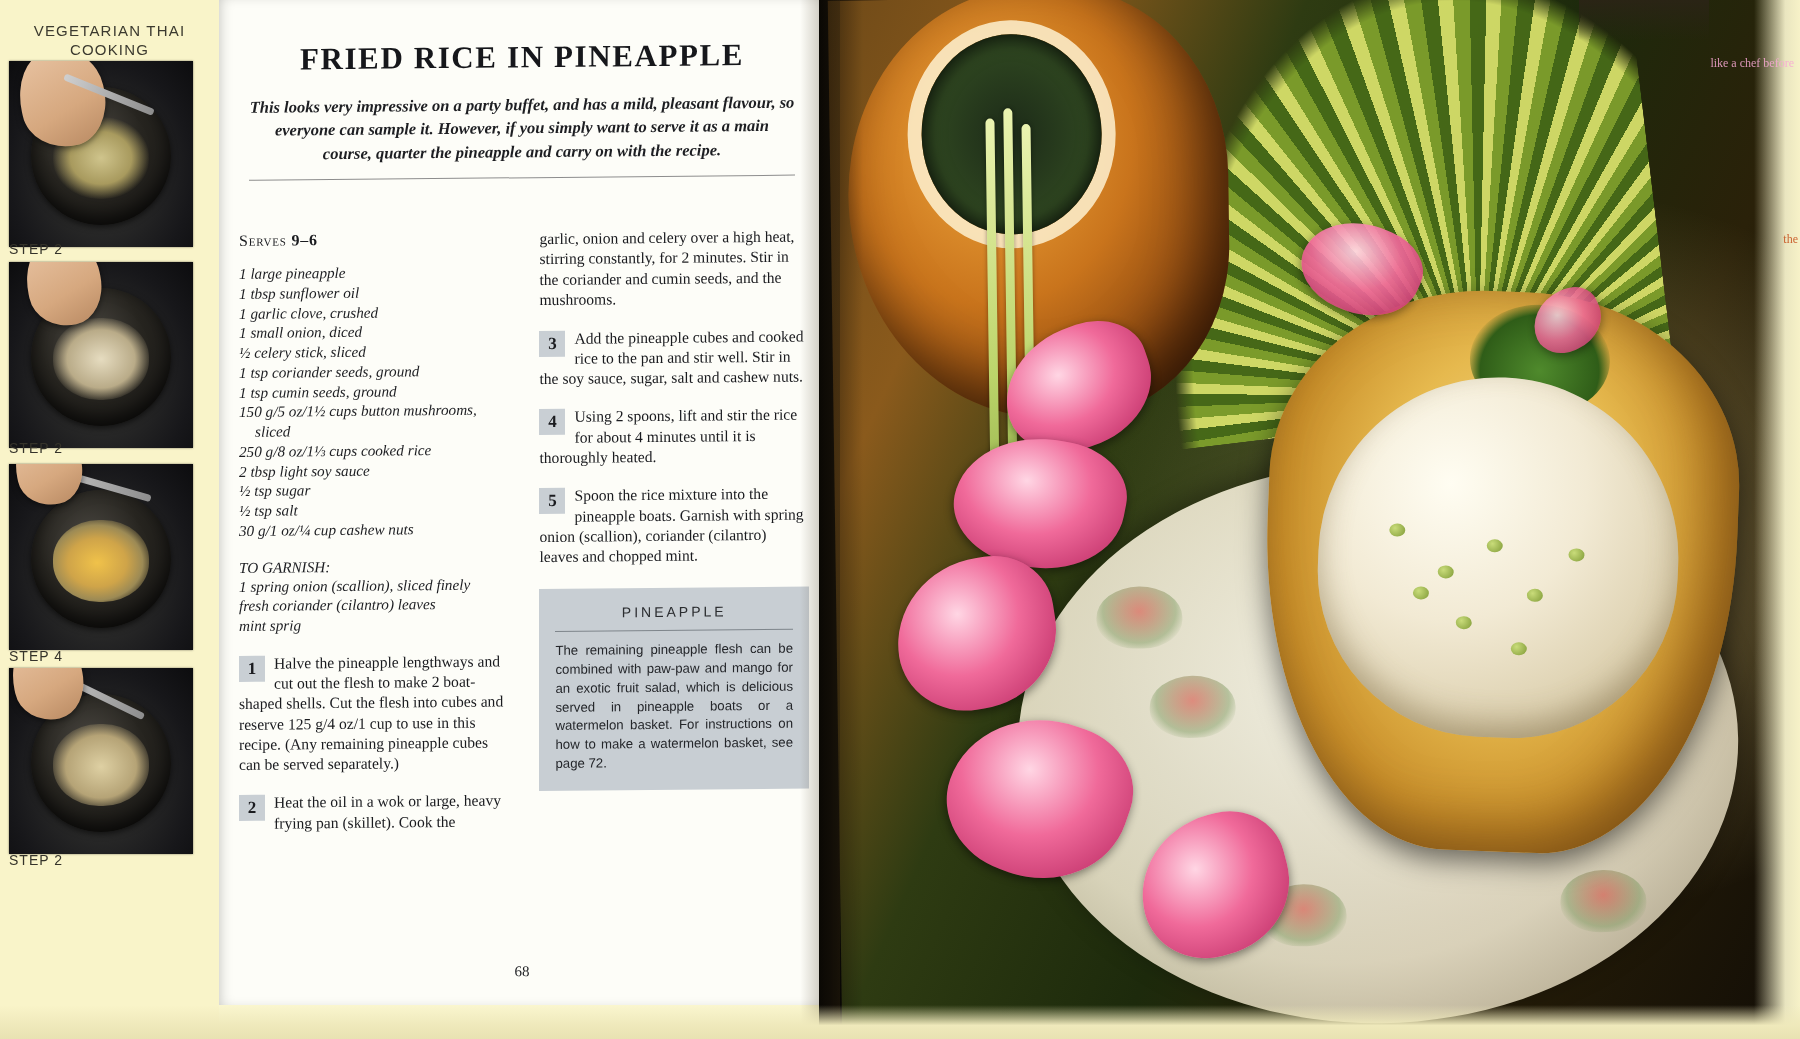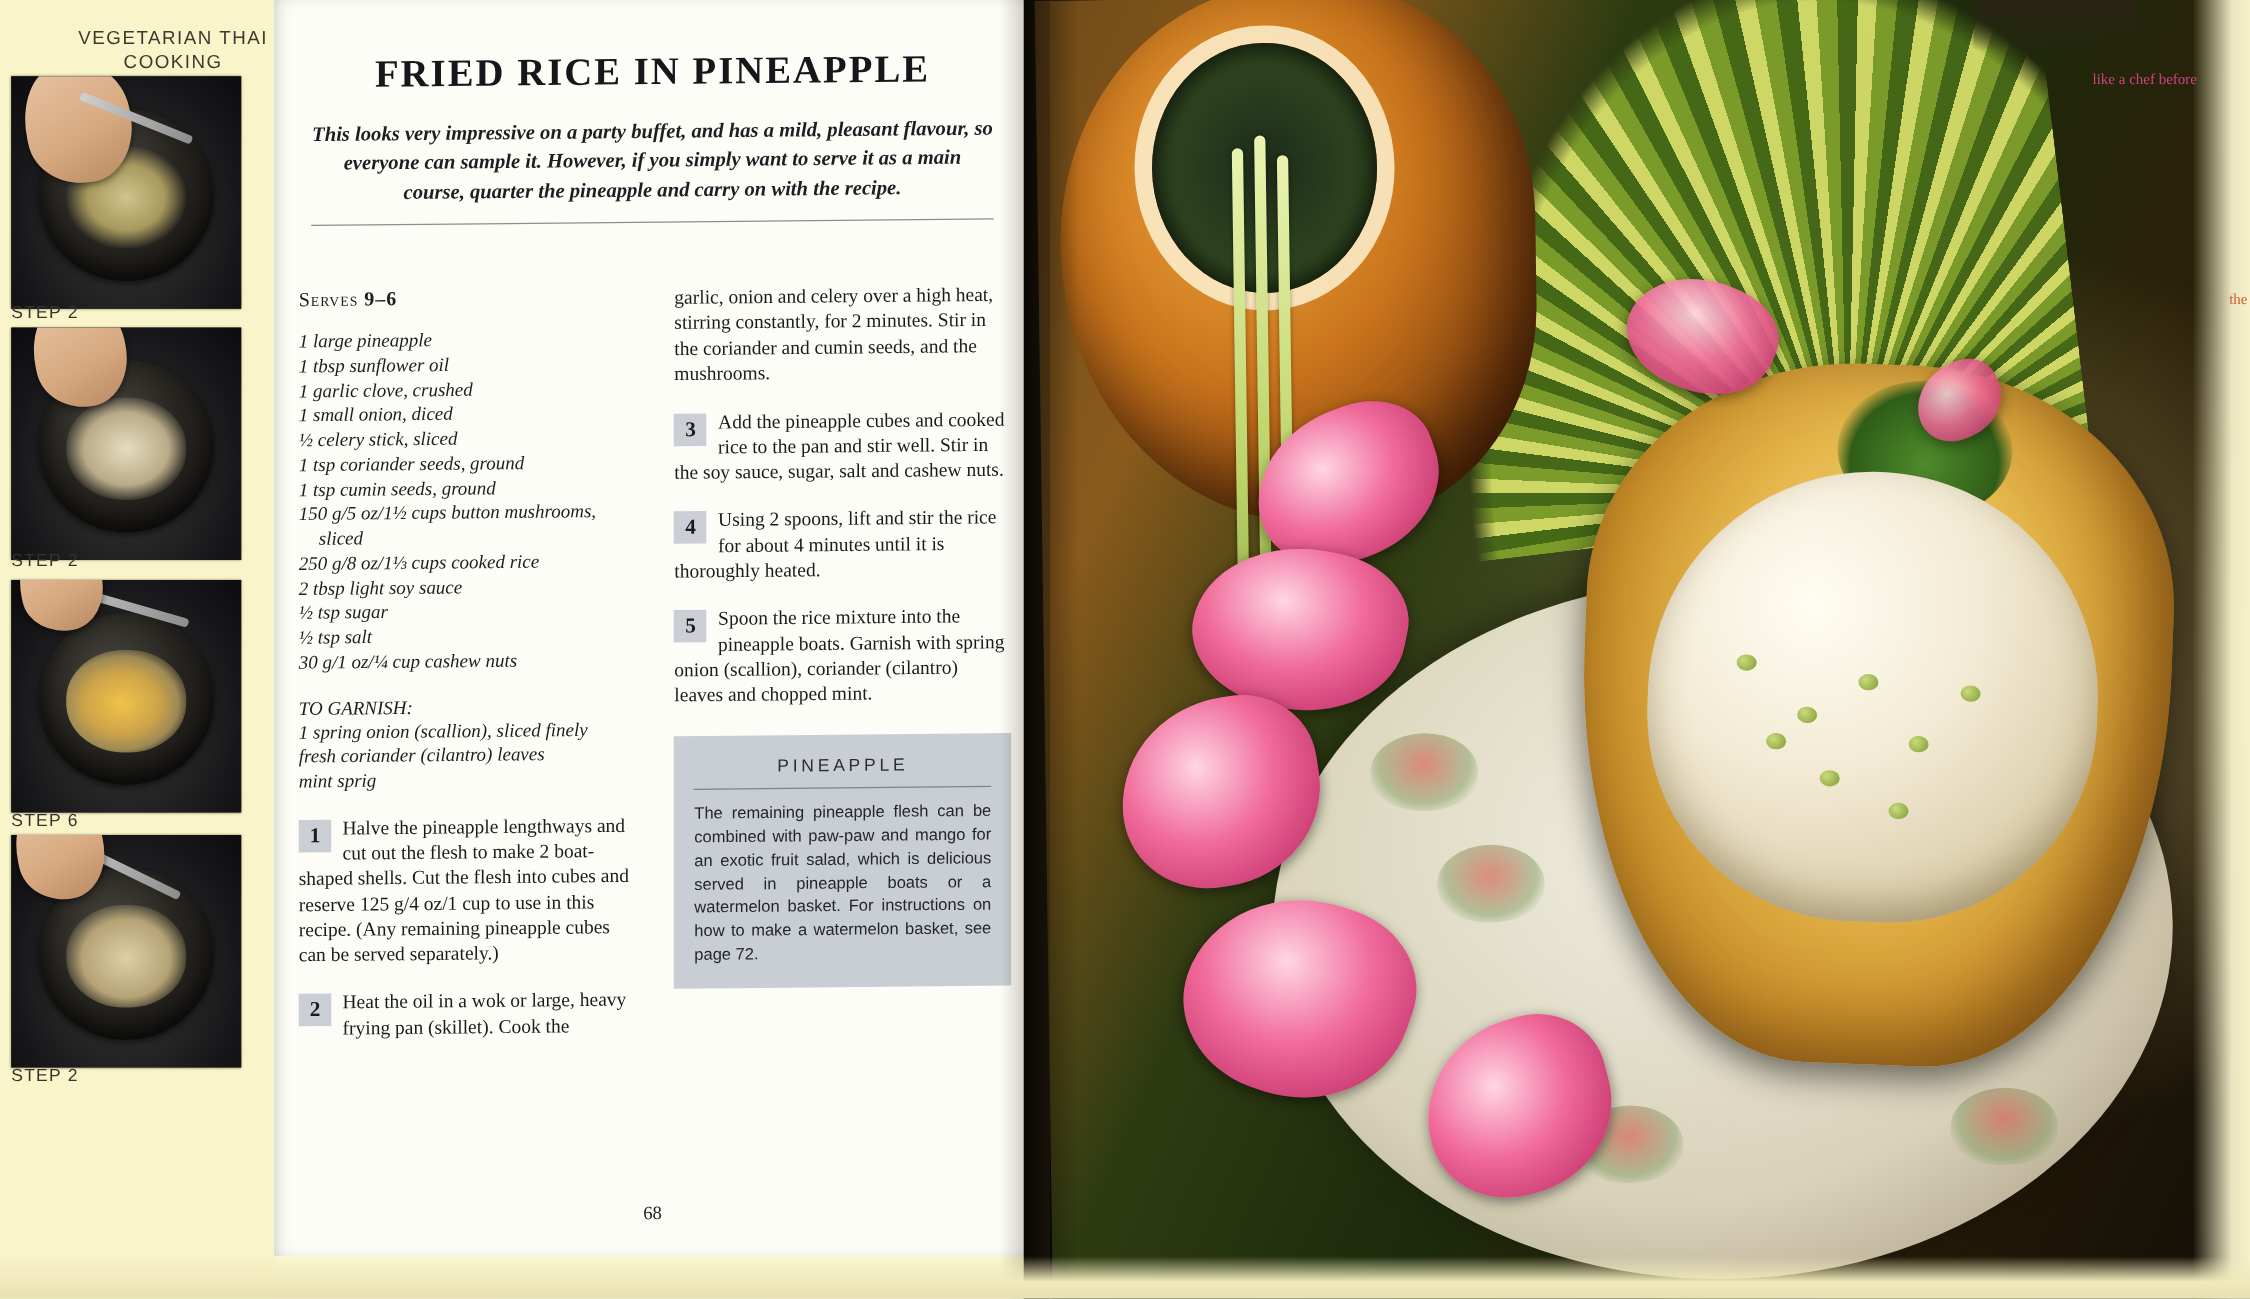--- a/index.html
+++ b/index.html
@@ -33,21 +33,20 @@
   .book-header {
     position: absolute;
     top: 22px; left: 0; width: 219px;
     text-align: center;
     font-family: "Liberation Sans", sans-serif;
     font-size: 15px;
     letter-spacing: 1.2px;
     color: #3c3a2f;
     line-height: 1.25;
     font-weight: 400;
-    margin-left: 29px;
   }
   .step-thumb {
     position: absolute;
     left: 9px;
     width: 184px;
     height: 186px;
     background: #1c1b17;
     overflow: hidden;
     box-shadow: 0 0 2px rgba(0,0,0,.5);
   }
@@ -365,21 +364,22 @@
     right: 0; top: 0; width: 46px; height: 1039px;
     background: linear-gradient(90deg, rgba(0,0,0,0), rgba(250,246,207,.92) 68%, #f7f2c8 100%);
     z-index: 7;
   }
   .next-page-text {
     position: absolute;
     right: 6px; top: 56px;
     width: 120px;
     font-family: "Liberation Serif", serif;
     font-size: 12px;
-    color: #ec4899;
+    color: #f9a8d4;
+    text-align: right;
     z-index: 8;
     opacity: .85;
   }
   .next-page-text2 {
     position: absolute;
     right: 2px; top: 232px;
     font-family: "Liberation Serif", serif;
     font-size: 12px;
     color: #c2410c;
     z-index: 8;
@@ -435,21 +435,21 @@
 
     <div class="step-thumb" id="thumb3">
       <div class="wok-scene">
         <div class="hob"></div>
           <div class="wok"></div>
           <div class="food f3"></div>
         <div class="utensil" style="left:14%;top:8%;width:64%;transform:rotate(16deg);"></div>
         <div class="hand" style="left:4%;top:-18%;width:36%;height:40%;"></div>
       </div>
     </div>
-    <div class="step-caption" id="cap3">STEP 6</div>
+    <div class="step-caption" id="cap3">STEP 4</div>
 
     <div class="step-thumb" id="thumb4">
       <div class="wok-scene">
         <div class="hob"></div>
           <div class="wok"></div>
           <div class="food f4"></div>
         <div class="utensil" style="left:18%;top:12%;width:58%;transform:rotate(26deg);"></div>
         <div class="hand" style="left:2%;top:-16%;width:38%;height:44%;"></div>
       </div>
     </div>

